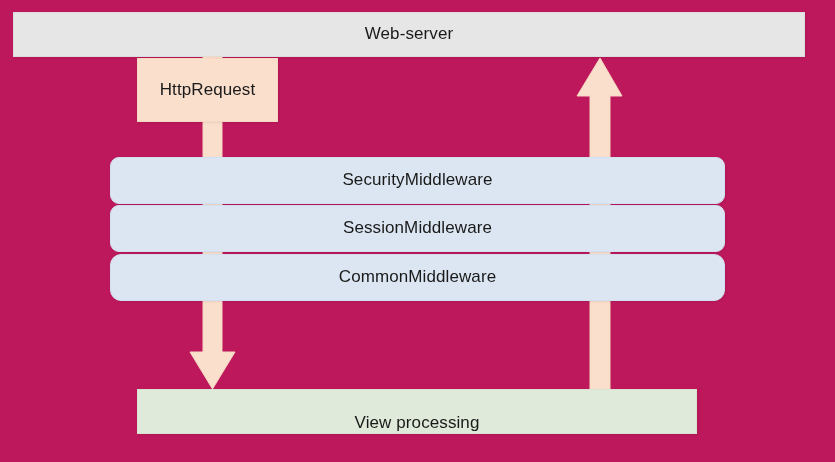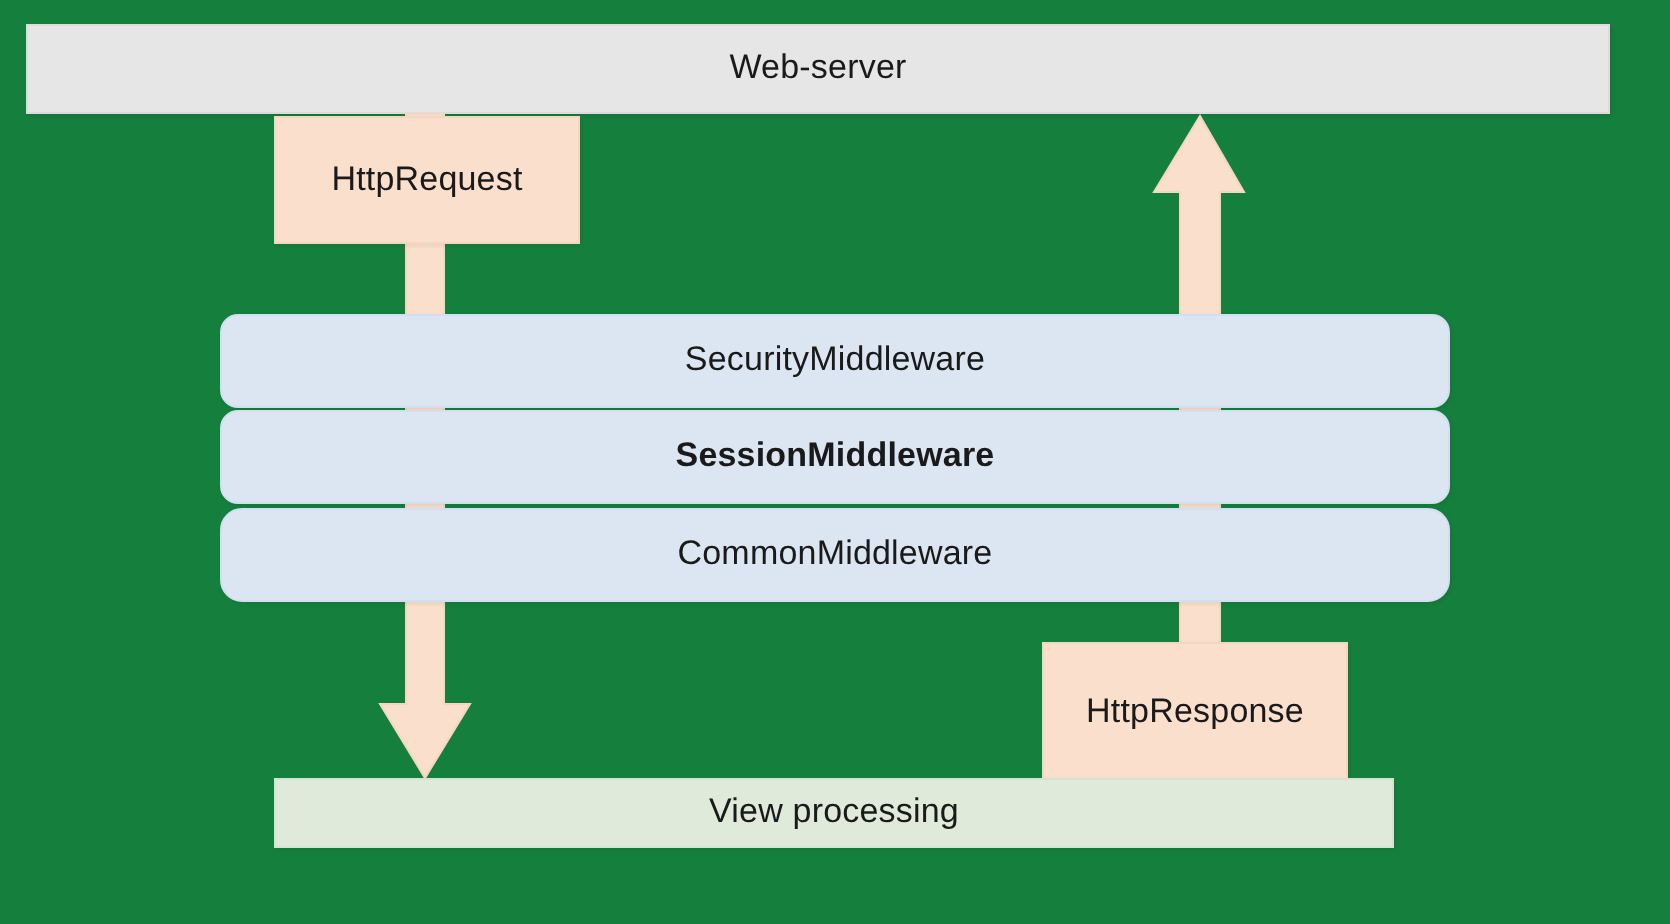--- a/index.html
+++ b/index.html
@@ -8,21 +8,21 @@
     padding: 0;
     background: #ffffff;
   }
   body {
     font-family: "Liberation Sans", "DejaVu Sans", sans-serif;
   }
   #diagram {
     position: relative;
     width: 835px;
     height: 462px;
-    background: #15803d;
+    background: #be185d;
     overflow: hidden;
   }
   .node {
     position: absolute;
     box-sizing: border-box;
     display: flex;
     align-items: center;
     justify-content: center;
     color: #1a1a1a;
     font-size: 17px;
@@ -46,32 +46,33 @@
   .middleware {
     left: 110px;
     width: 615px;
     height: 47px;
     background: #dce6f2;
     border: 1px solid #d2dff0;
     border-radius: 9px;
     box-shadow: 1px 1px 2px rgba(0,0,0,0.08);
   }
   .mw-1 { top: 157px; }
-  .mw-2 { top: 205px; font-weight: bold; }
+  .mw-2 { top: 205px; }
   .mw-3 { top: 254px; border-radius: 11px; }
 
   
   .viewproc {
     left: 137px;
     top: 389px;
     width: 560px;
-    height: 35px;
+    height: 45px;
     background: #dfeada;
     border: 1px solid #d6e3d0;
     box-shadow: 1px 1px 2px rgba(0,0,0,0.08);
+    align-items: flex-end;
   }
 
   
   .arrow-layer {
     position: absolute;
     left: 0;
     top: 0;
     width: 835px;
     height: 462px;
     pointer-events: none;
@@ -79,21 +80,21 @@
 
   
   .peach-box {
     background: #fadfcd;
     border: 1px solid #f5d6c0;
     box-shadow: 1px 1px 2px rgba(0,0,0,0.07);
   }
   .httprequest {
     left: 137px;
     top: 58px;
-    width: 153px;
+    width: 141px;
     height: 64px;
   }
   .httpresponse {
     left: 521px;
     top: 321px;
     width: 153px;
     height: 70px;
   }
 </style>
 </head>
@@ -119,21 +120,18 @@
   <div class="node middleware mw-1">
     <span>SecurityMiddleware</span>
   </div>
   <div class="node middleware mw-2">
     <span>SessionMiddleware</span>
   </div>
   <div class="node middleware mw-3">
     <span>CommonMiddleware</span>
   </div>
 
-  <div class="node peach-box httpresponse">
-    <span>HttpResponse</span>
-  </div>
 
   <div class="node viewproc">
     <span>View processing</span>
   </div>
 
 </div>
 
 </body></html>

